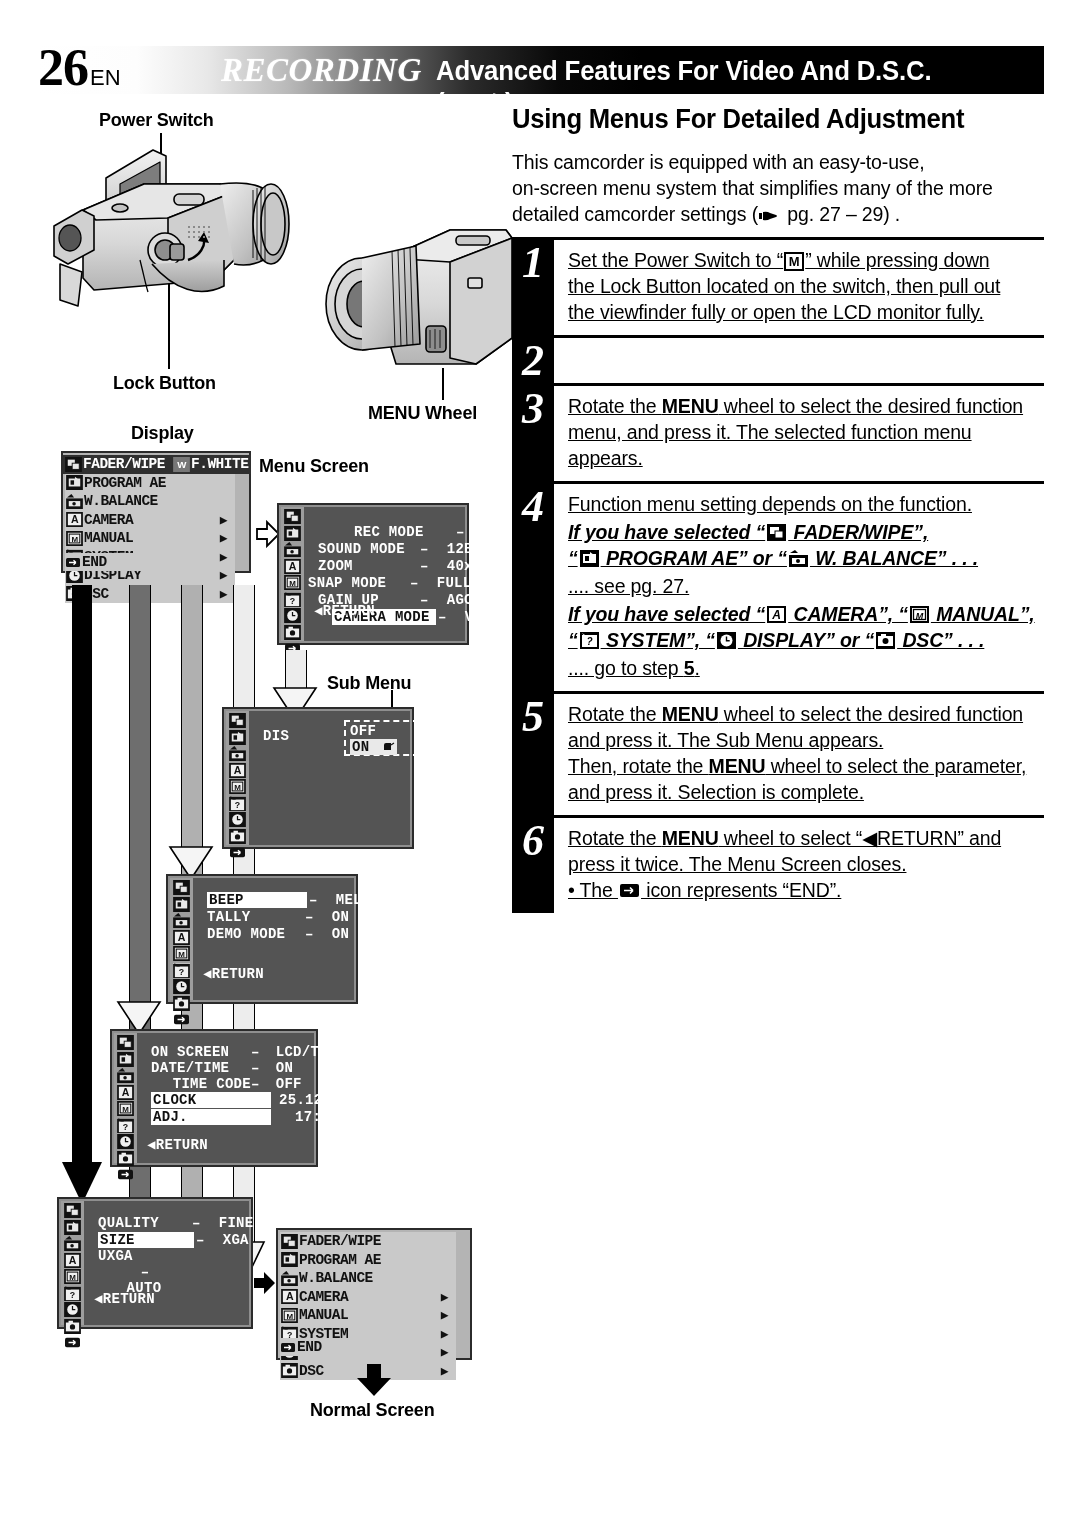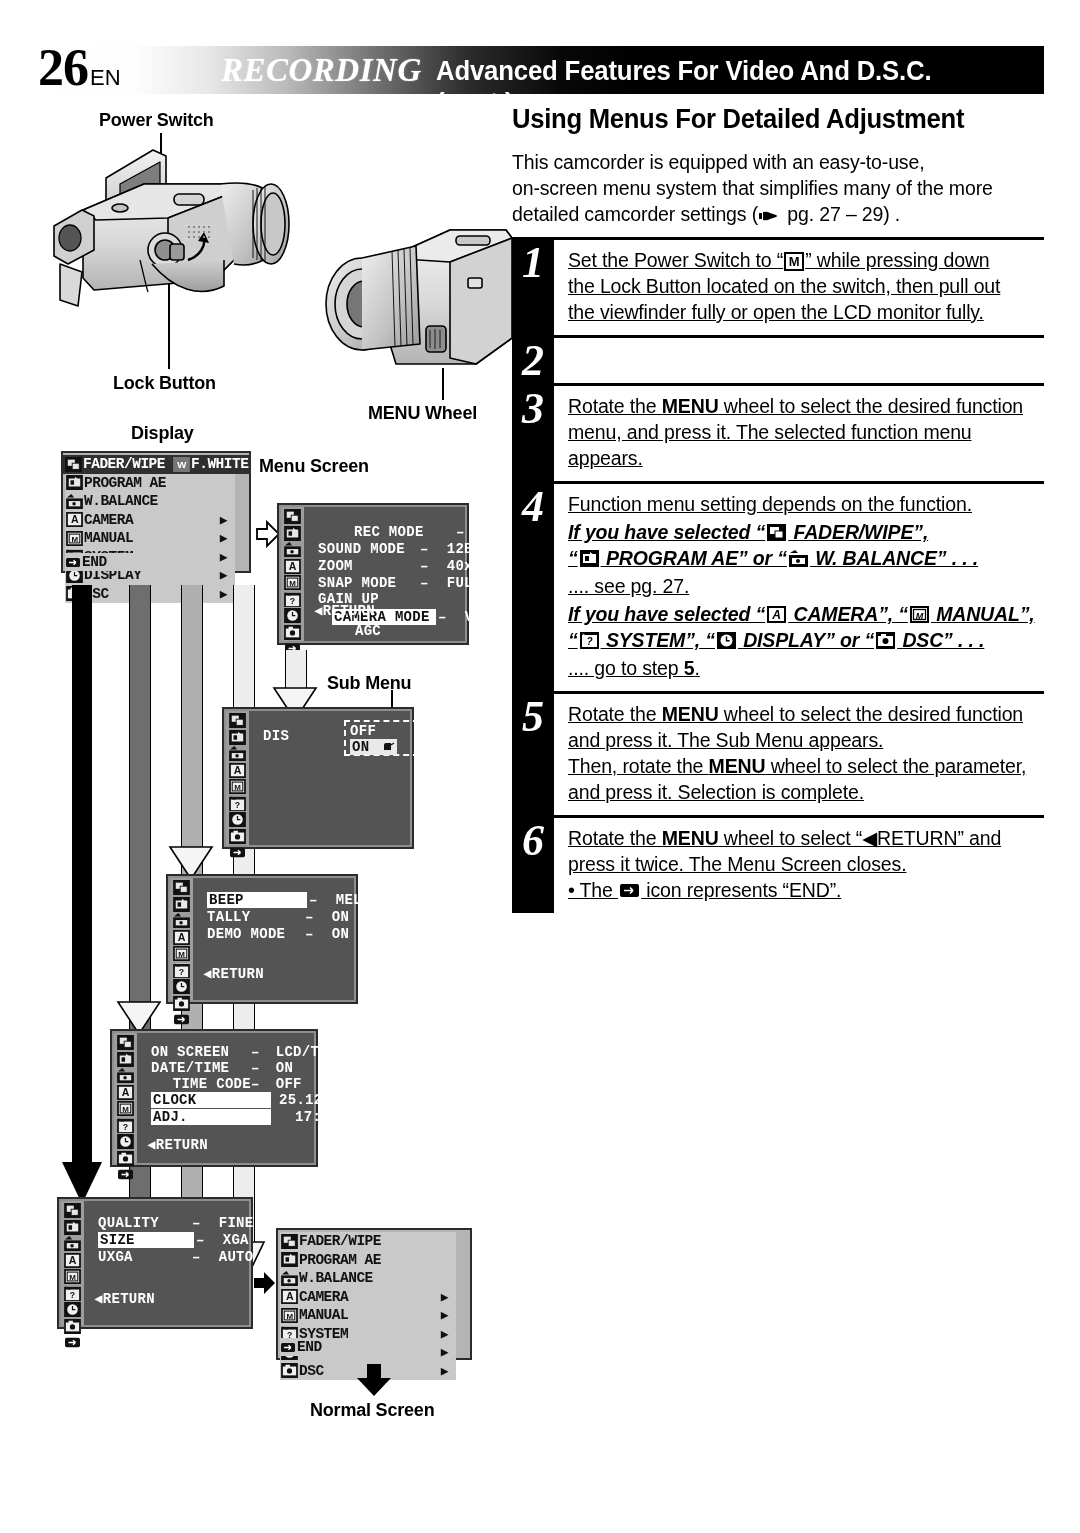--- a/index.html
+++ b/index.html
@@ -464,27 +464,27 @@
             <span style="margin-left:2px;">–</span>
             <span style="display:inline-block;width:18px;"></span>
             <span>12BIT</span>
           </div>
           <div class="drow" style="left:14px;top:50px;">
             <span class="dlabel" style="display:inline-block;width:100px;">ZOOM</span>
             <span style="margin-left:2px;">–</span>
             <span style="display:inline-block;width:18px;"></span>
             <span>40x</span>
           </div>
-          <div class="drow" style="left:14px;top:67px;">
+          <div class="drow" style="left:4px;top:67px;">
             <span class="dlabel" style="display:inline-block;width:100px;">SNAP MODE</span>
             <span style="margin-left:2px;">–</span>
             <span style="display:inline-block;width:18px;"></span>
             <span>FULL</span>
           </div>
-          <div class="drow" style="left:14px;top:84px;flex-direction:column;">
+          <div class="drow" style="left:14px;top:84px;">
             <span class="dlabel" style="display:inline-block;width:100px;">GAIN UP</span>
             <span style="margin-left:2px;">–</span>
             <span style="display:inline-block;width:18px;"></span>
             <span>AGC</span>
           </div>
           <div class="drow" style="left:28px;top:101px;">
             <span class="dlabel hl" style="display:inline-block;width:100px;">CAMERA MODE</span>
             <span style="margin-left:2px;">–</span>
             <span style="display:inline-block;width:18px;"></span>
             <span>VIDEO</span>
@@ -815,21 +815,21 @@
             <span style="margin-left:2px;">–</span>
             <span style="display:inline-block;width:18px;"></span>
             <span>FINE</span>
           </div>
           <div class="drow" style="left:14px;top:30px;">
             <span class="dlabel hl" style="display:inline-block;width:92px;">SIZE</span>
             <span style="margin-left:2px;">–</span>
             <span style="display:inline-block;width:18px;"></span>
             <span>XGA</span>
           </div>
-          <div class="drow" style="left:14px;top:47px;">
+          <div class="drow" style="left:14px;top:47px;flex-direction:column;">
             <span class="dlabel" style="display:inline-block;width:92px;">UXGA</span>
             <span style="margin-left:2px;">–</span>
             <span style="display:inline-block;width:18px;"></span>
             <span>AUTO</span>
           </div>
           <div class="retrow" style="left:10px;bottom:18px;">◀RETURN</div>
         </div>
     </div>
 
     <div class="lcd menuscreen" style="left:276px;top:1228px;width:196px;height:132px;">

